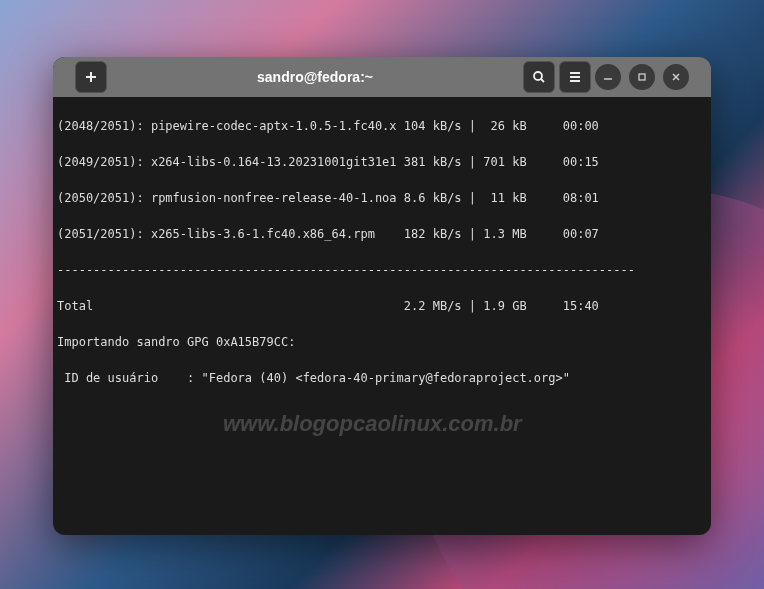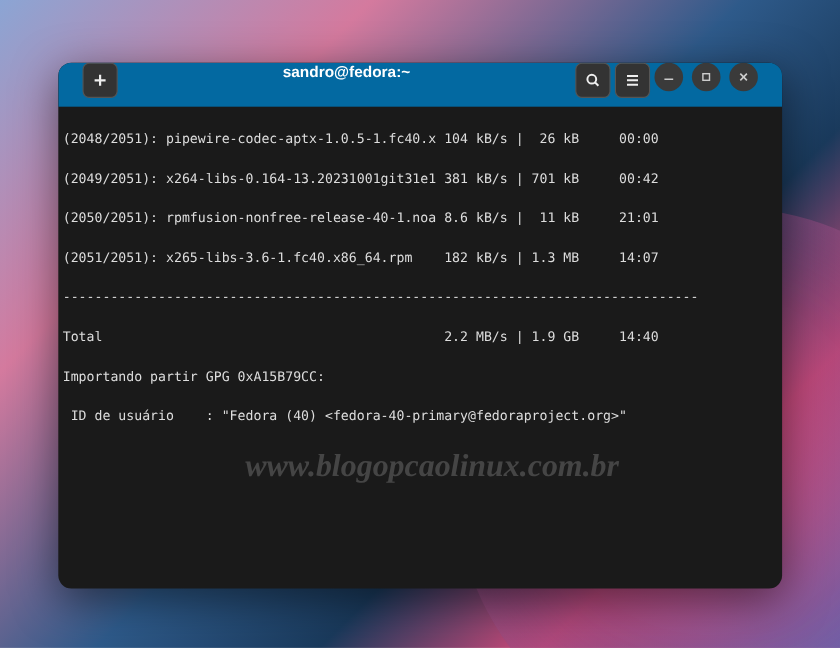--- a/index.html
+++ b/index.html
@@ -33,22 +33,23 @@
       height: 478px;
       background: #1a1a1a;
       border-radius: 12px;
       box-shadow: 0 10px 40px rgba(0,0,0,0.5);
       display: flex;
       flex-direction: column;
       overflow: hidden;
     }
     .titlebar {
       height: 40px;
-      background: #0369a1;
+      background: #737373;
       display: flex;
+      align-items: center;
       padding: 0 22px;
       gap: 4px;
     }
     .tb-btn {
       width: 32px;
       height: 32px;
       border-radius: 6px;
       display: flex;
       align-items: center;
       justify-content: center;
@@ -92,24 +93,24 @@
       overflow: hidden;
       white-space: pre;
       position: relative;
     }
     .term-line {
       white-space: pre;
     }
     .watermark {
       position: absolute;
       color: rgba(200,200,200,0.25);
-      font-size: 29px;
+      font-size: 22px;
       font-weight: bold;
       font-style: italic;
-      font-family: Liberation Serif, serif;
+      font-family: Liberation Sans, sans-serif;
       left: 170px;
       top: 318px;
       pointer-events: none;
     }
   </style>
 </head>
 <body>
 
 <div class="bg-circle1"></div>
 
@@ -146,26 +147,26 @@
       <div class="tb-circle">
         <svg width="10" height="10" viewBox="0 0 10 10">
             <path d="M2 2l6 6M8 2l-6 6" stroke="#ccc" stroke-width="1.5"></path>
           </svg>
       </div>
     </div>
   </div>
 
   <div class="terminal-body">
 <div class="term-line">(2048/2051): pipewire-codec-aptx-1.0.5-1.fc40.x 104 kB/s |  26 kB     00:00</div>
-<div class="term-line">(2049/2051): x264-libs-0.164-13.20231001git31e1 381 kB/s | 701 kB     00:42</div>
-<div class="term-line">(2050/2051): rpmfusion-nonfree-release-40-1.noa 8.6 kB/s |  11 kB     21:01</div>
-<div class="term-line">(2051/2051): x265-libs-3.6-1.fc40.x86_64.rpm    182 kB/s | 1.3 MB     14:07</div>
+<div class="term-line">(2049/2051): x264-libs-0.164-13.20231001git31e1 381 kB/s | 701 kB     00:15</div>
+<div class="term-line">(2050/2051): rpmfusion-nonfree-release-40-1.noa 8.6 kB/s |  11 kB     08:01</div>
+<div class="term-line">(2051/2051): x265-libs-3.6-1.fc40.x86_64.rpm    182 kB/s | 1.3 MB     00:07</div>
 <div class="term-line">--------------------------------------------------------------------------------</div>
-<div class="term-line">Total                                           2.2 MB/s | 1.9 GB     14:40</div>
-<div class="term-line">Importando partir GPG 0xA15B79CC:</div>
+<div class="term-line">Total                                           2.2 MB/s | 1.9 GB     15:40</div>
+<div class="term-line">Importando sandro GPG 0xA15B79CC:</div>
 <div class="term-line"> ID de usuário    : "Fedora (40) &lt;fedora-40-primary@fedoraproject.org&gt;"</div>
 
 
 
 
 
 
 
 
 

